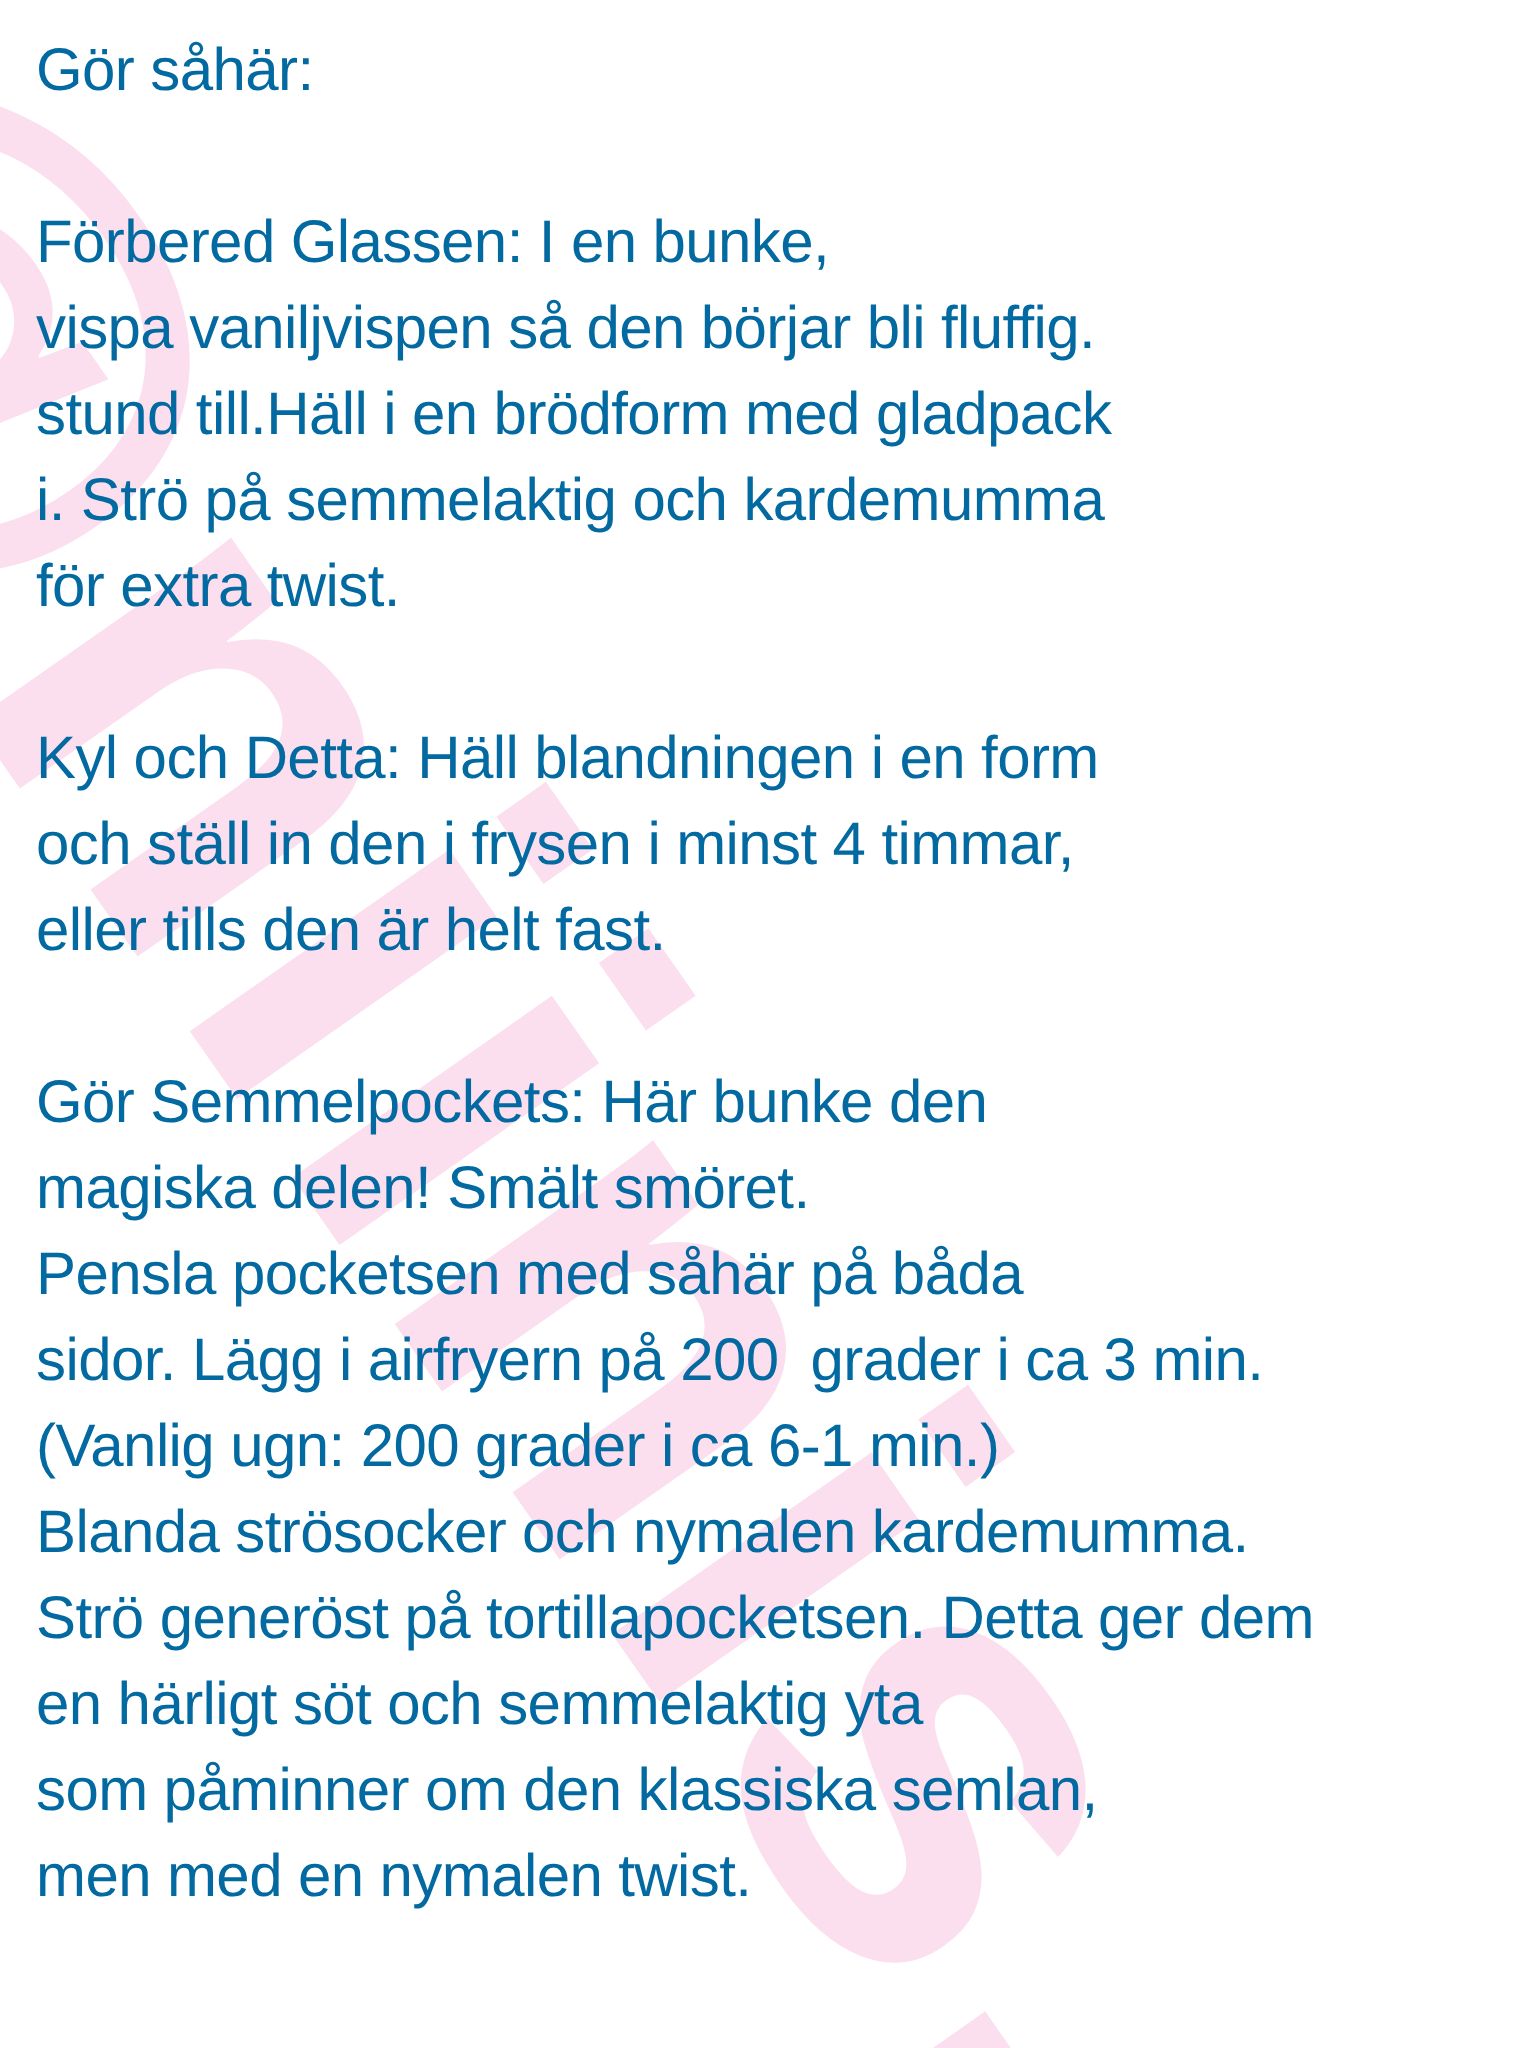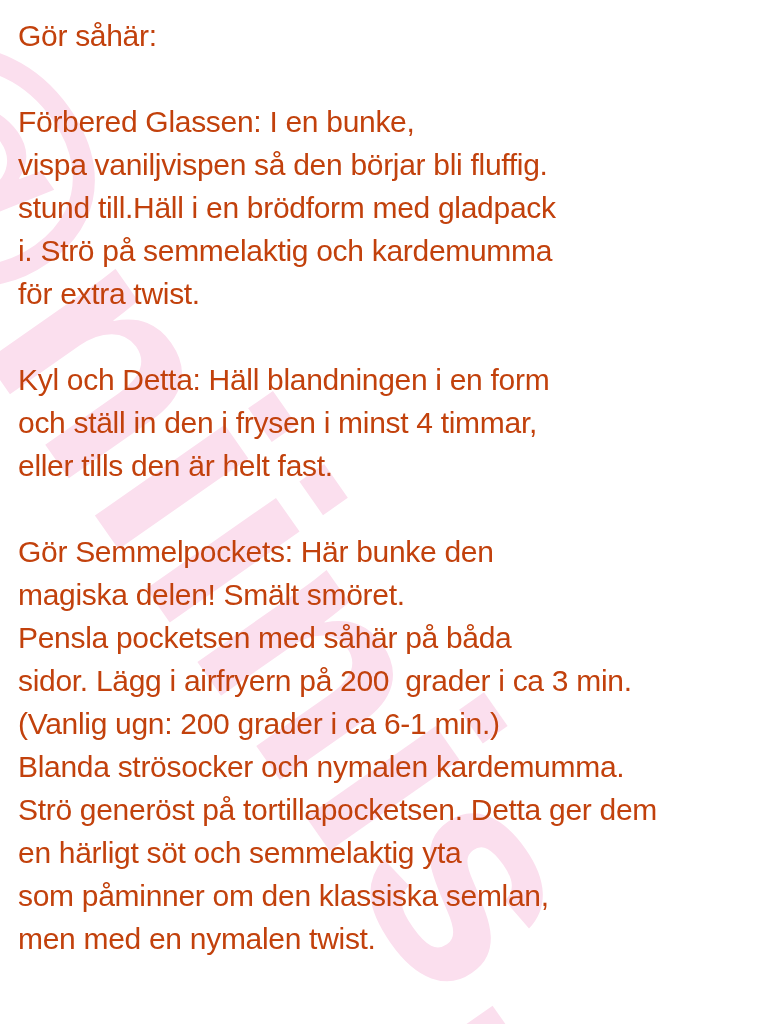--- a/index.html
+++ b/index.html
@@ -26,21 +26,21 @@
     white-space: nowrap;
     transform: rotate(55deg);
     transform-origin: 0 0;
     z-index: 0;
     user-select: none;
   }
   .content {
     position: relative;
     z-index: 1;
     padding: 14px 10px 0 18px;
-    color: #c2410c;
+    color: #0369a1;
     font-size: 30px;
     letter-spacing: -0.3px;
     font-weight: normal;
   }
   .line {
     height: 43px;
     line-height: 43px;
     white-space: pre;
   }
   .blank {

